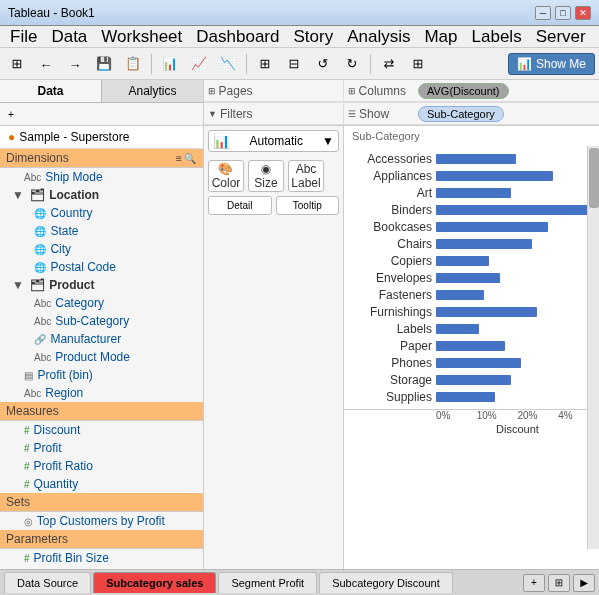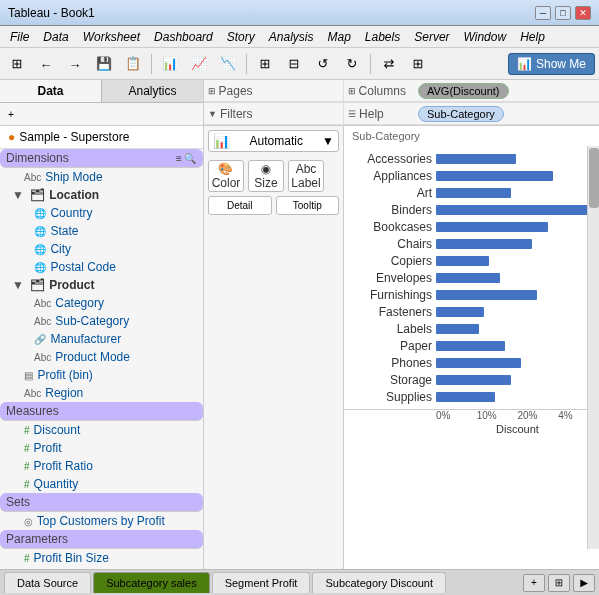--- a/index.html
+++ b/index.html
@@ -33,23 +33,22 @@
       display: flex;
       align-items: center;
       padding: 2px 4px;
       height: 22px;
       gap: 2px;
     }
     .menu-item {
       padding: 2px 6px;
       cursor: pointer;
       border-radius: 2px;
-      font-size: 12px;
+      font-size: 17px;
       color: #000;
-      font-style: italic;
     }
 
     
     .toolbar {
       background: #f0f0f0;
       border-bottom: 1px solid #ccc;
       display: flex;
       align-items: center;
       padding: 2px 4px;
       height: 32px;
@@ -120,26 +119,26 @@
     }
     .data-source-item {
       padding: 4px 8px;
       background: #fff;
       border-bottom: 1px solid #ddd;
       font-size: 11px;
       cursor: pointer;
       display: flex; align-items: center; gap: 4px;
     }
     .section-header {
-      background: #c4b5fd;
+      background: #fdba74;
       padding: 2px 6px;
       font-size: 11px;
       color: #444;
       border-bottom: 1px solid #ccc;
-      display: flex; align-items: center; justify-content: space-between; border-radius: 6px;
+      display: flex; align-items: center; justify-content: space-between;
     }
     .dim-list { overflow-y: auto; flex: 1; }
     .dim-item {
       padding: 2px 6px 2px 16px;
       cursor: pointer;
       font-size: 11px;
       display: flex; align-items: center; gap: 4px;
       color: #00529b;
     }
     .dim-item.indent1 { padding-left: 24px; }
@@ -348,23 +347,23 @@
       padding: 4px 12px;
       font-size: 11px;
       cursor: pointer;
       border: 1px solid #bbb;
       border-bottom: none;
       background: #e8e8e8;
       margin-right: 2px;
       border-radius: 3px 3px 0 0;
     }
     .bottom-tab.active {
-      background: #4d7c0f;
+      background: #ef4444;
       border-color: #999;
-      font-weight: normal;
+      font-weight: bold;
     }
     .bottom-tab-controls {
       margin-left: auto;
       display: flex;
       gap: 3px;
     }
     .bottom-tab-btn {
       width: 22px; height: 18px;
       border: 1px solid #999;
       background: #e0e0e0;
@@ -574,21 +573,21 @@
             <span class="shelf-label">
               <span style="font-size:9px;">▼</span>
               <span>Filters</span>
             </span>
           </div>
         </div>
         <div style="flex:1;">
           <div class="shelf-row">
             <span class="shelf-label">
               <span style="font-size:9px;">☰</span>
-              <span>Help</span>
+              <span>Show</span>
             </span>
             <div class="shelf-pill">Sub-Category</div>
           </div>
         </div>
       </div>
     </div>
 
     <div class="middle-right">
 
       <div class="marks-panel">
@@ -663,29 +662,29 @@
                 <div class="bar-fill" style="width: 53px;"></div>
               </div>
             </div>
             <div class="bar-row">
               <div class="bar-label">Envelopes</div>
               <div class="bar-track">
                 <div class="bar-fill" style="width: 64px;"></div>
               </div>
             </div>
             <div class="bar-row">
+              <div class="bar-label">Fasteners</div>
+              <div class="bar-track">
+                <div class="bar-fill" style="width: 48px;"></div>
+              </div>
+            </div>
+            <div class="bar-row">
               <div class="bar-label">Furnishings</div>
               <div class="bar-track">
                 <div class="bar-fill" style="width: 101px;"></div>
-              </div>
-            </div>
-            <div class="bar-row">
-              <div class="bar-label">Fasteners</div>
-              <div class="bar-track">
-                <div class="bar-fill" style="width: 48px;"></div>
               </div>
             </div>
             <div class="bar-row">
               <div class="bar-label">Labels</div>
               <div class="bar-track">
                 <div class="bar-fill" style="width: 43px;"></div>
               </div>
             </div>
             <div class="bar-row">
               <div class="bar-label">Paper</div>

